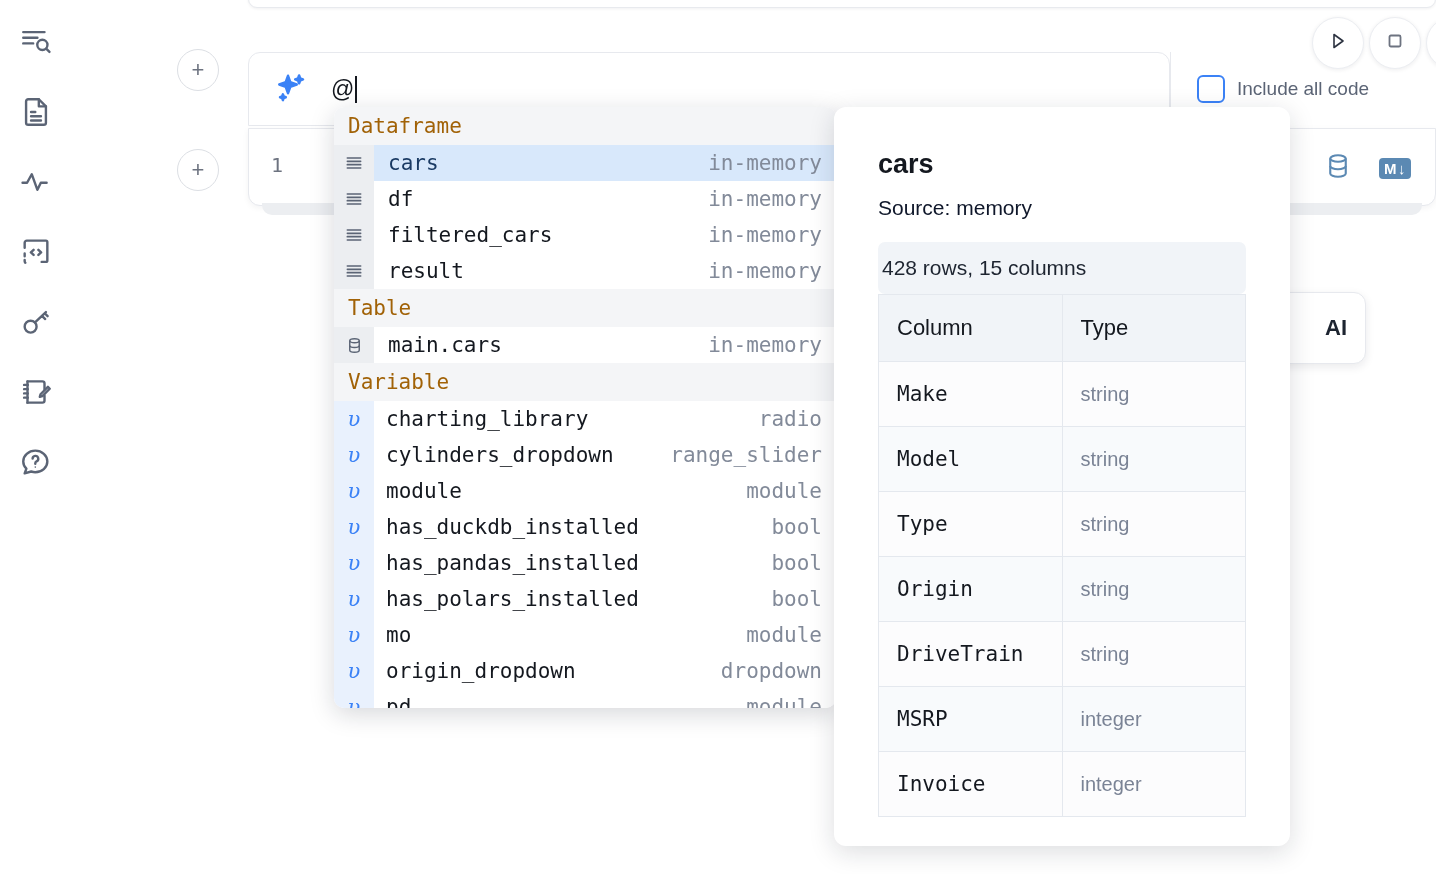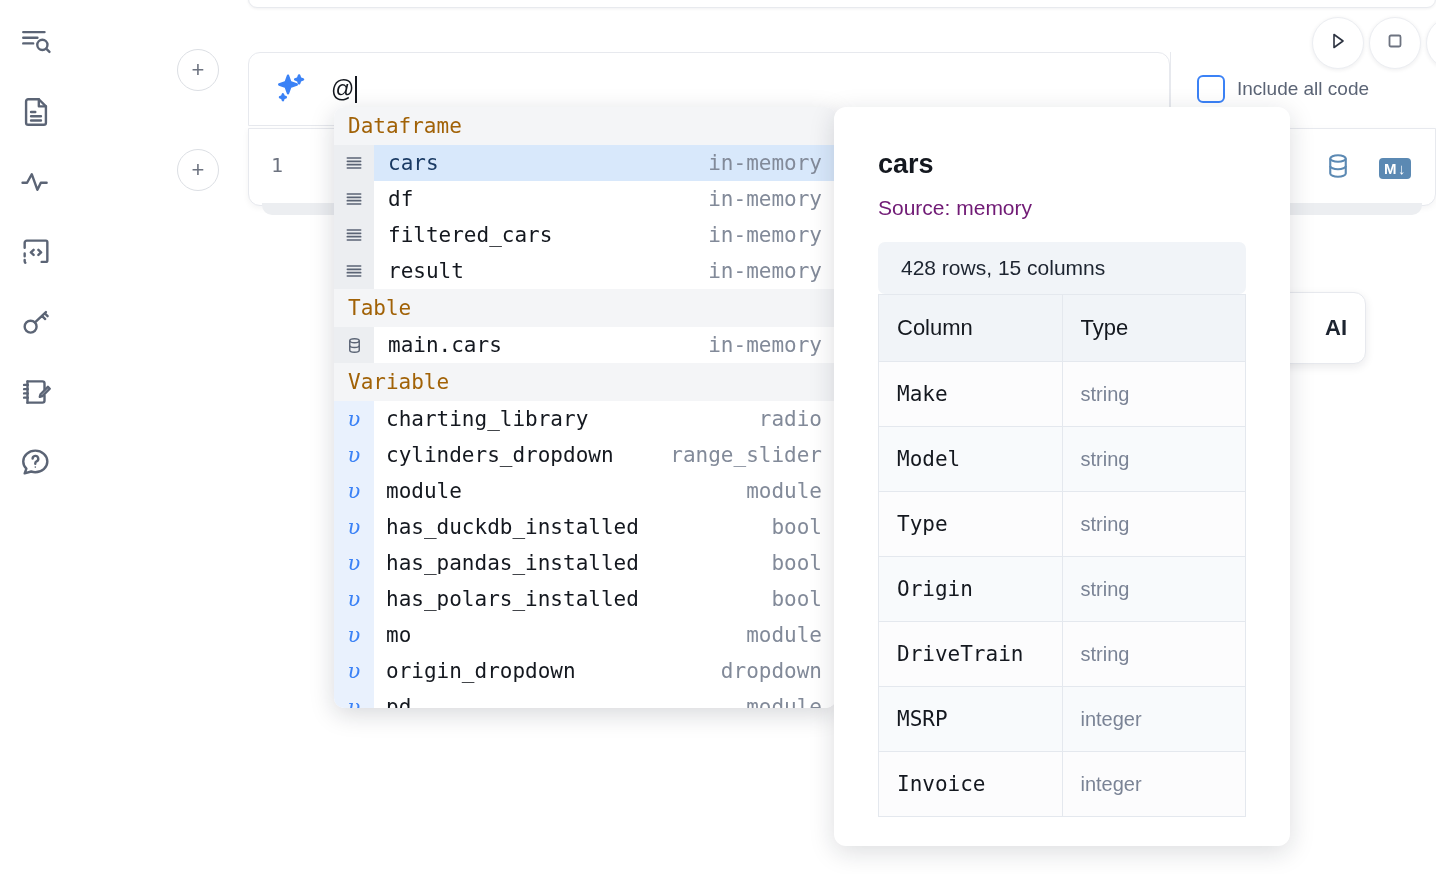--- a/index.html
+++ b/index.html
@@ -107,23 +107,23 @@
   .dd-name { color: #14181f; white-space: nowrap; }
   .dd-type { color: #828a99; white-space: nowrap; margin-left: 16px; }
   .dd-row.var .dd-body { padding-left: 12px; }
 
   
   .preview { position: absolute; left: 834px; top: 107px; width: 456px; height: 739px;
              background: #fff; border-radius: 12px;
              box-shadow: 0 6px 26px rgba(20,25,40,.15); overflow: hidden; z-index: 50;
              padding: 42px 44px 0 44px; }
   .pv-title { font-size: 27px; font-weight: 700; color: #14181f; }
-  .pv-source { margin-top: 16px; font-size: 21px; color: #701a75; }
+  .pv-source { margin-top: 16px; font-size: 21px; color: #0f172a; }
   .pv-pill { margin-top: 22px; background: #f1f4f8; border-radius: 7px;
-             padding: 14px 23px; font-size: 21px; color: #1d2430; }
+             padding: 14px 4px; font-size: 21px; color: #1d2430; }
   .pv-table { width: 368px; border: 1px solid #e4e8ee;
               border-collapse: collapse; table-layout: fixed; }
   .pv-table th, .pv-table td { border: 1px solid #e4e8ee; text-align: left;
                                padding: 20px 0 20px 18px; }
   .pv-table th { background: #f1f4f8; font-size: 22px; font-weight: 400; color: #14181f; }
   .pv-table td.col { font-family: "DejaVu Sans Mono", monospace; font-size: 21px;
                      color: #14181f; background: #fcfcfd; }
   .pv-table td.typ { font-size: 20px; color: #7a8395; background: #fcfcfd; }
   .pv-table tr:nth-child(even) td { background: #f8fafc; }
 </style>

